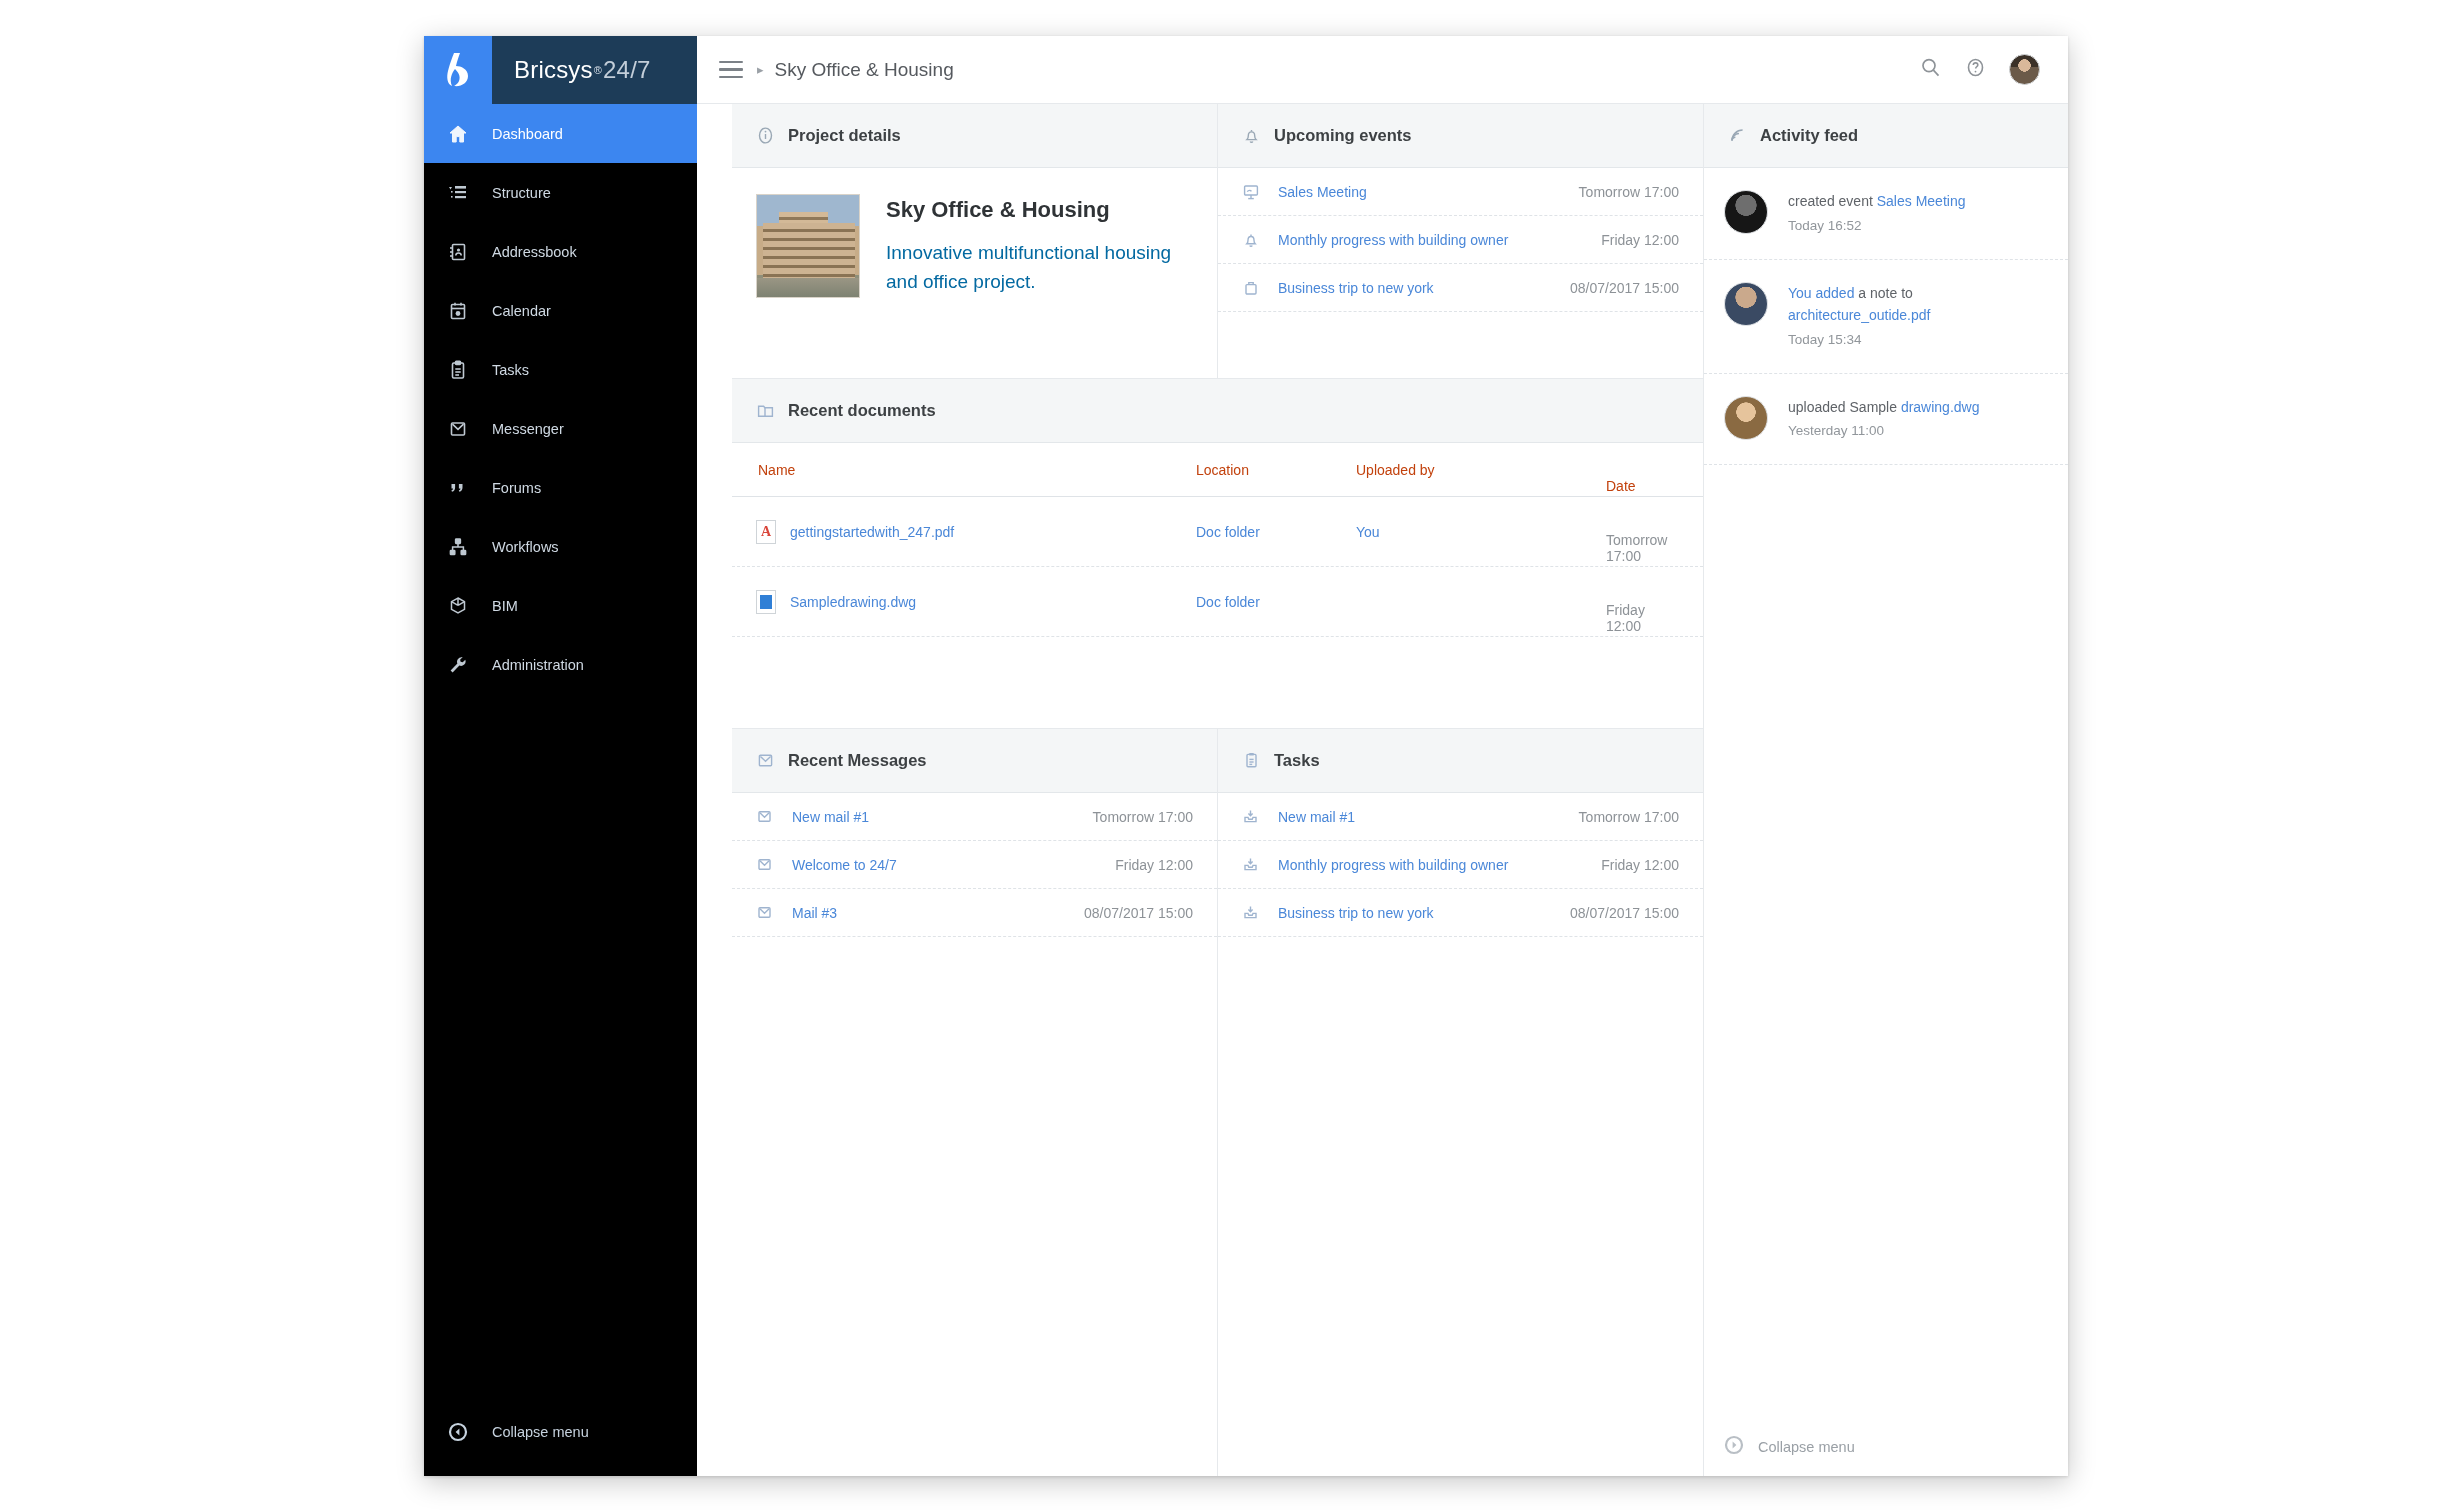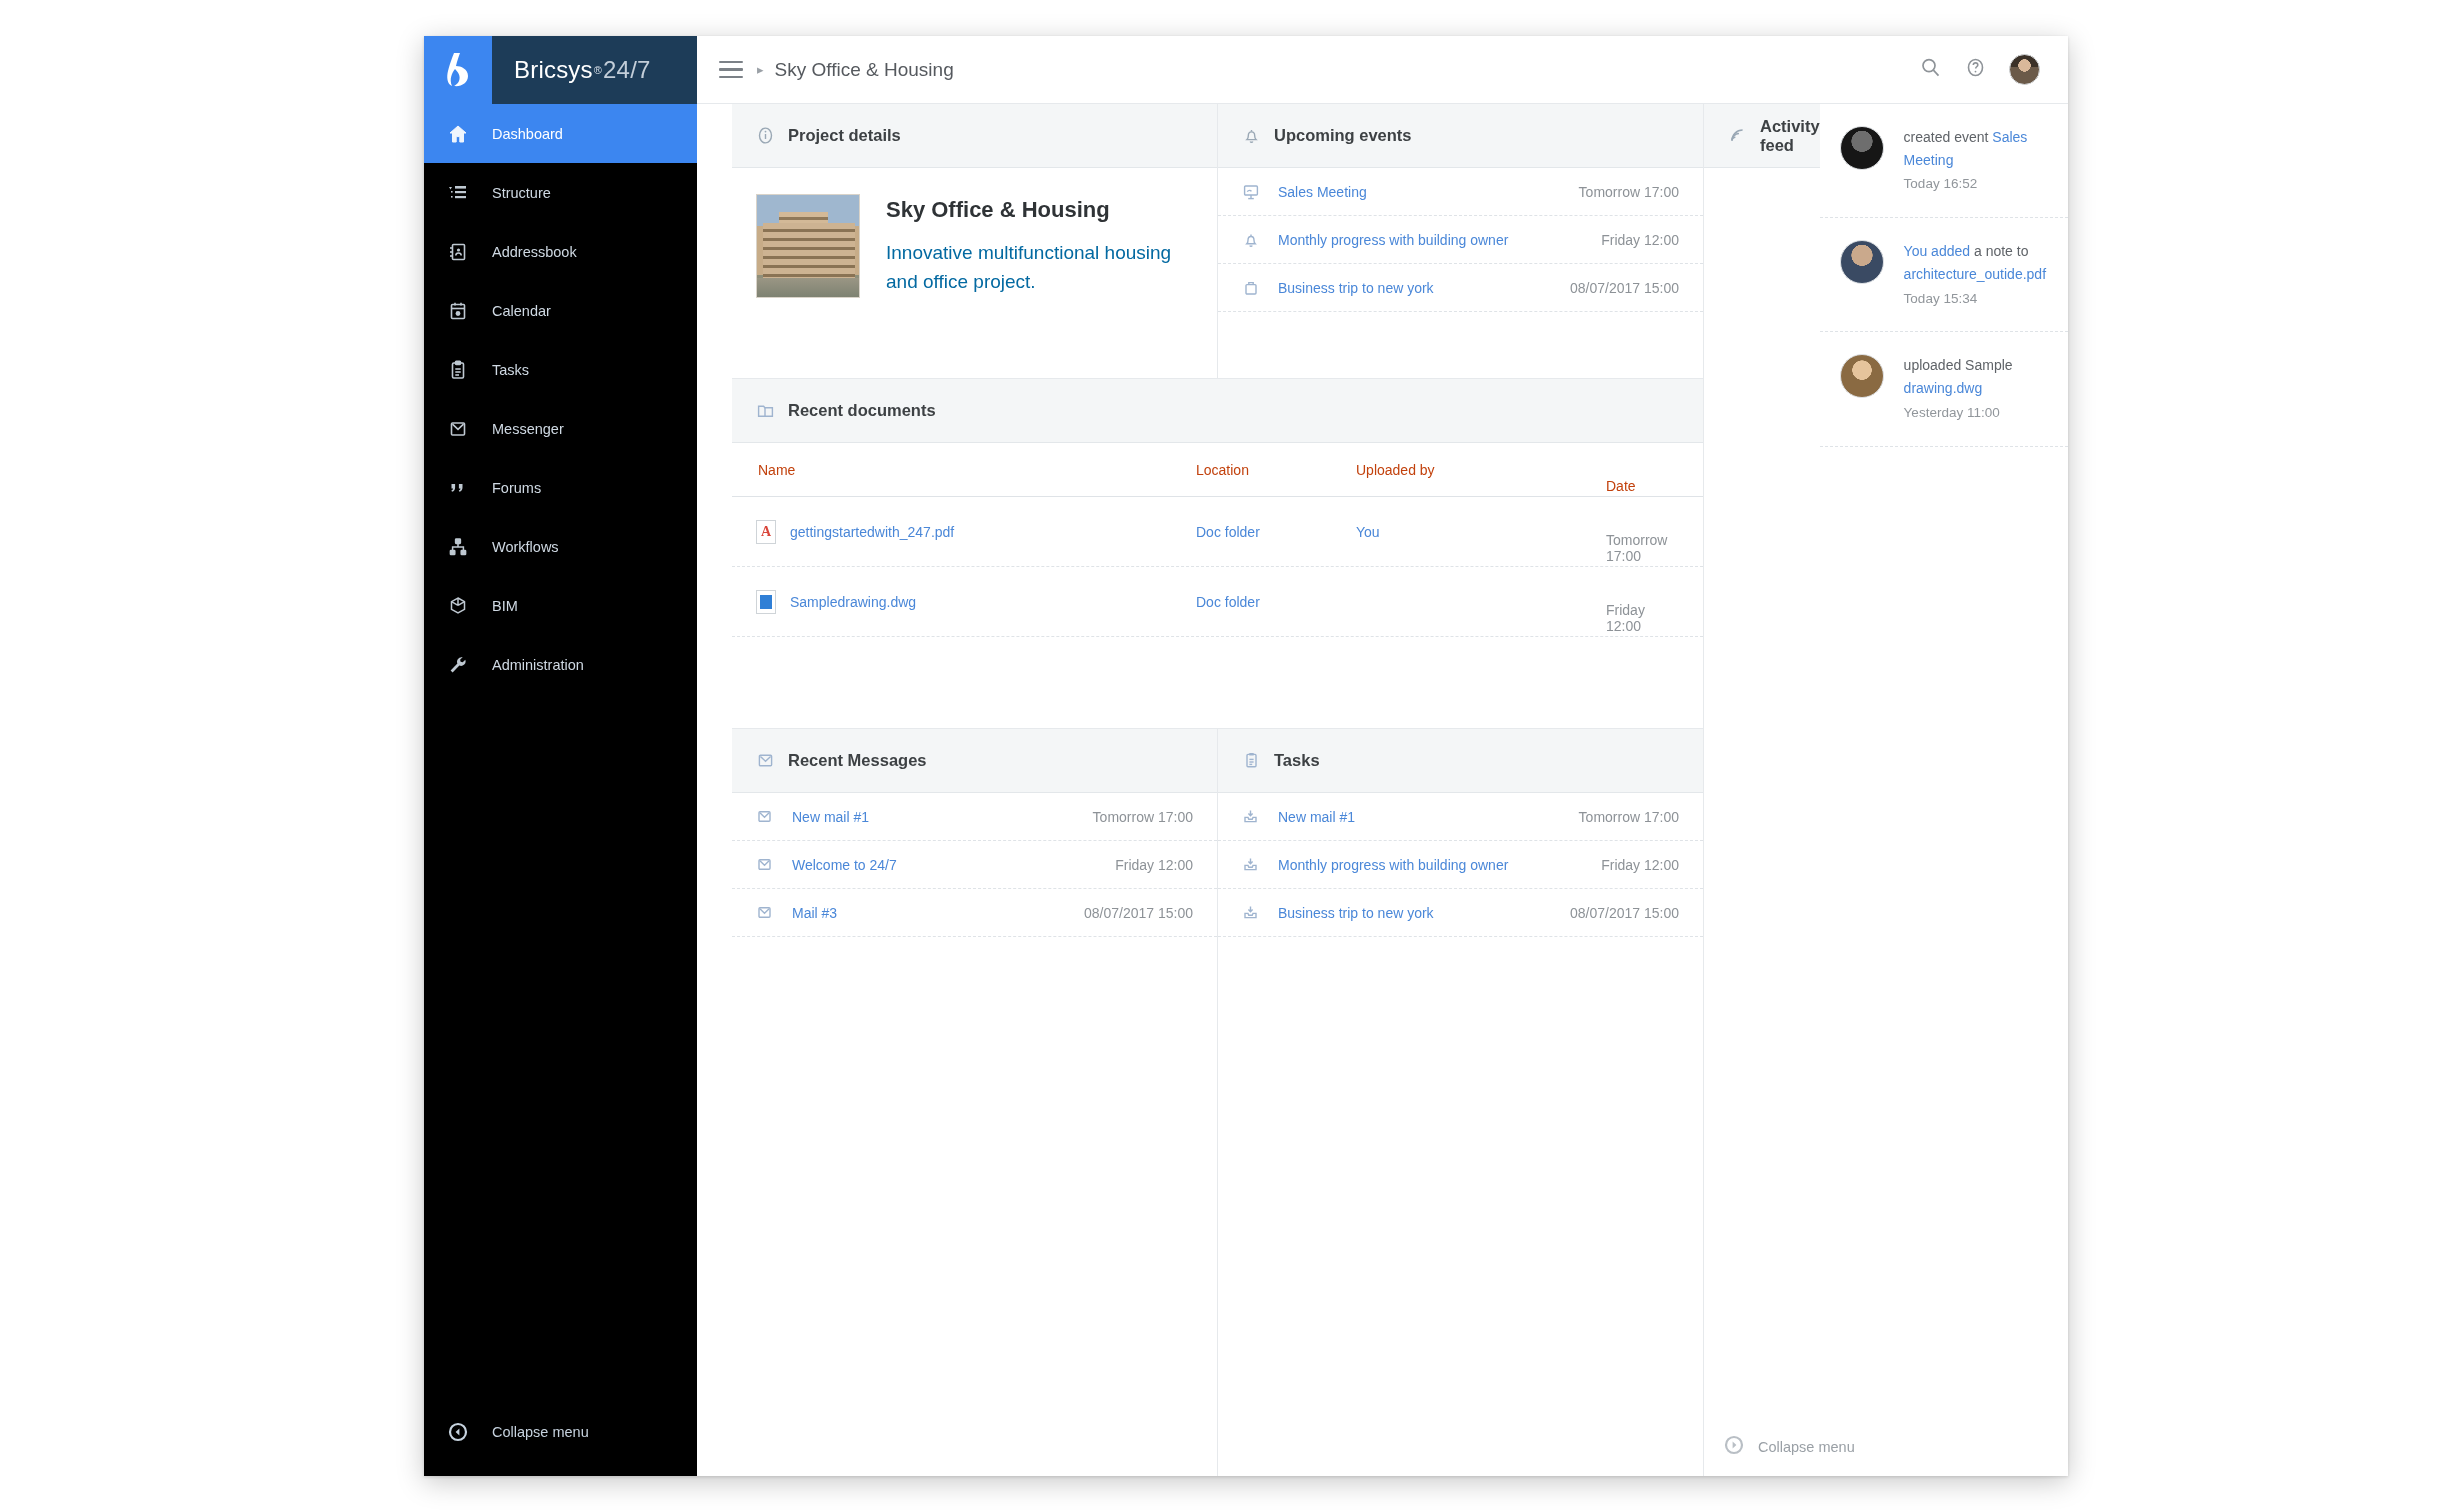--- a/index.html
+++ b/index.html
@@ -97,21 +97,21 @@
     background-image:
       radial-gradient(circle at 50% 36%, #d9b89a 0 26%, rgba(217,184,154,0) 27%),
       linear-gradient(180deg, #3b3128 0 42%, #6b5a49 43% 100%);
     border: 1px solid #d6d9dc;
     overflow: hidden; cursor: pointer;
   }
 
   
   .content { flex: 1; display: flex; min-height: 0; }
   .content-left { flex: 1; display: flex; flex-direction: column; min-width: 0; padding-left: 35px; }
-  .content-right { width: 365px; flex: 0 0 365px; border-left: 1px solid #e6e9ec; display: flex; position: relative; }
+  .content-right { width: 365px; flex: 0 0 365px; border-left: 1px solid #e6e9ec; display: flex; flex-direction: column; position: relative; }
 
   .panel-head {
     height: 64px; flex: 0 0 64px;
     background: #f4f6f7;
     border-bottom: 1px solid #e3e7ea;
     display: flex; align-items: center;
     padding-left: 24px;
     color: #3d4144; font-size: 16.5px; font-weight: 700;
   }
   .panel-head .ph-ic { margin-right: 13px; display: flex; align-items: center; }

